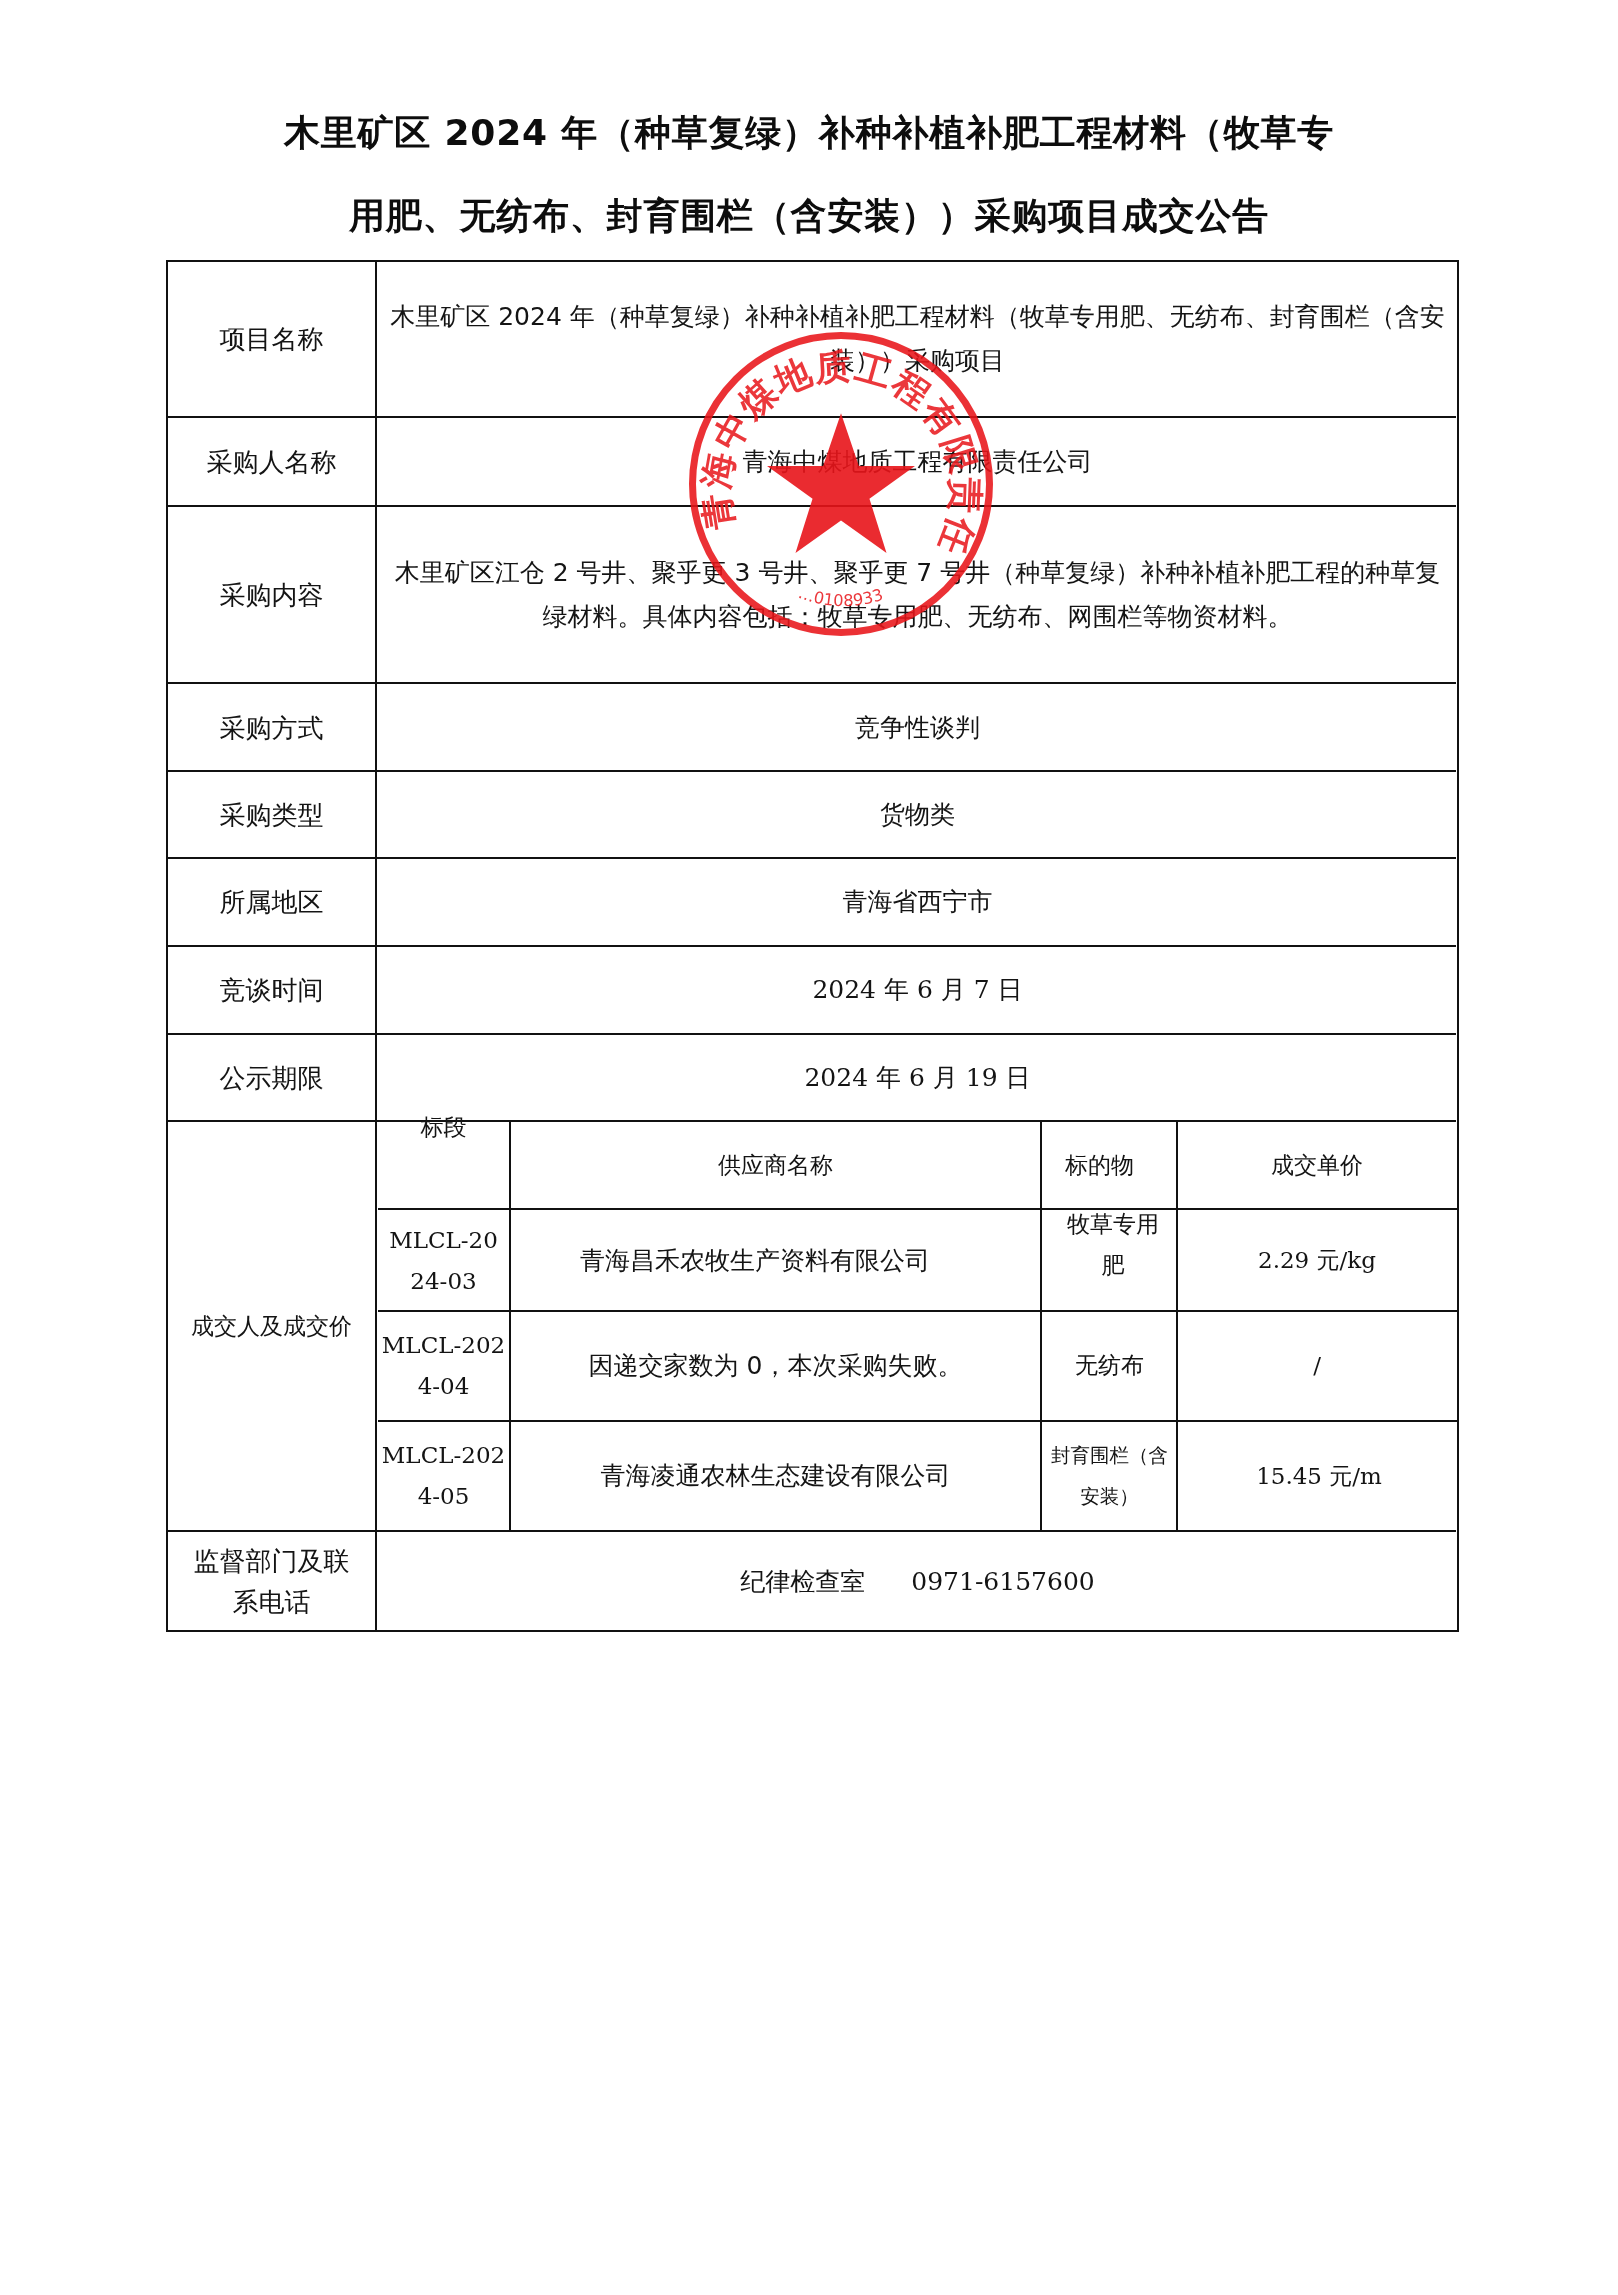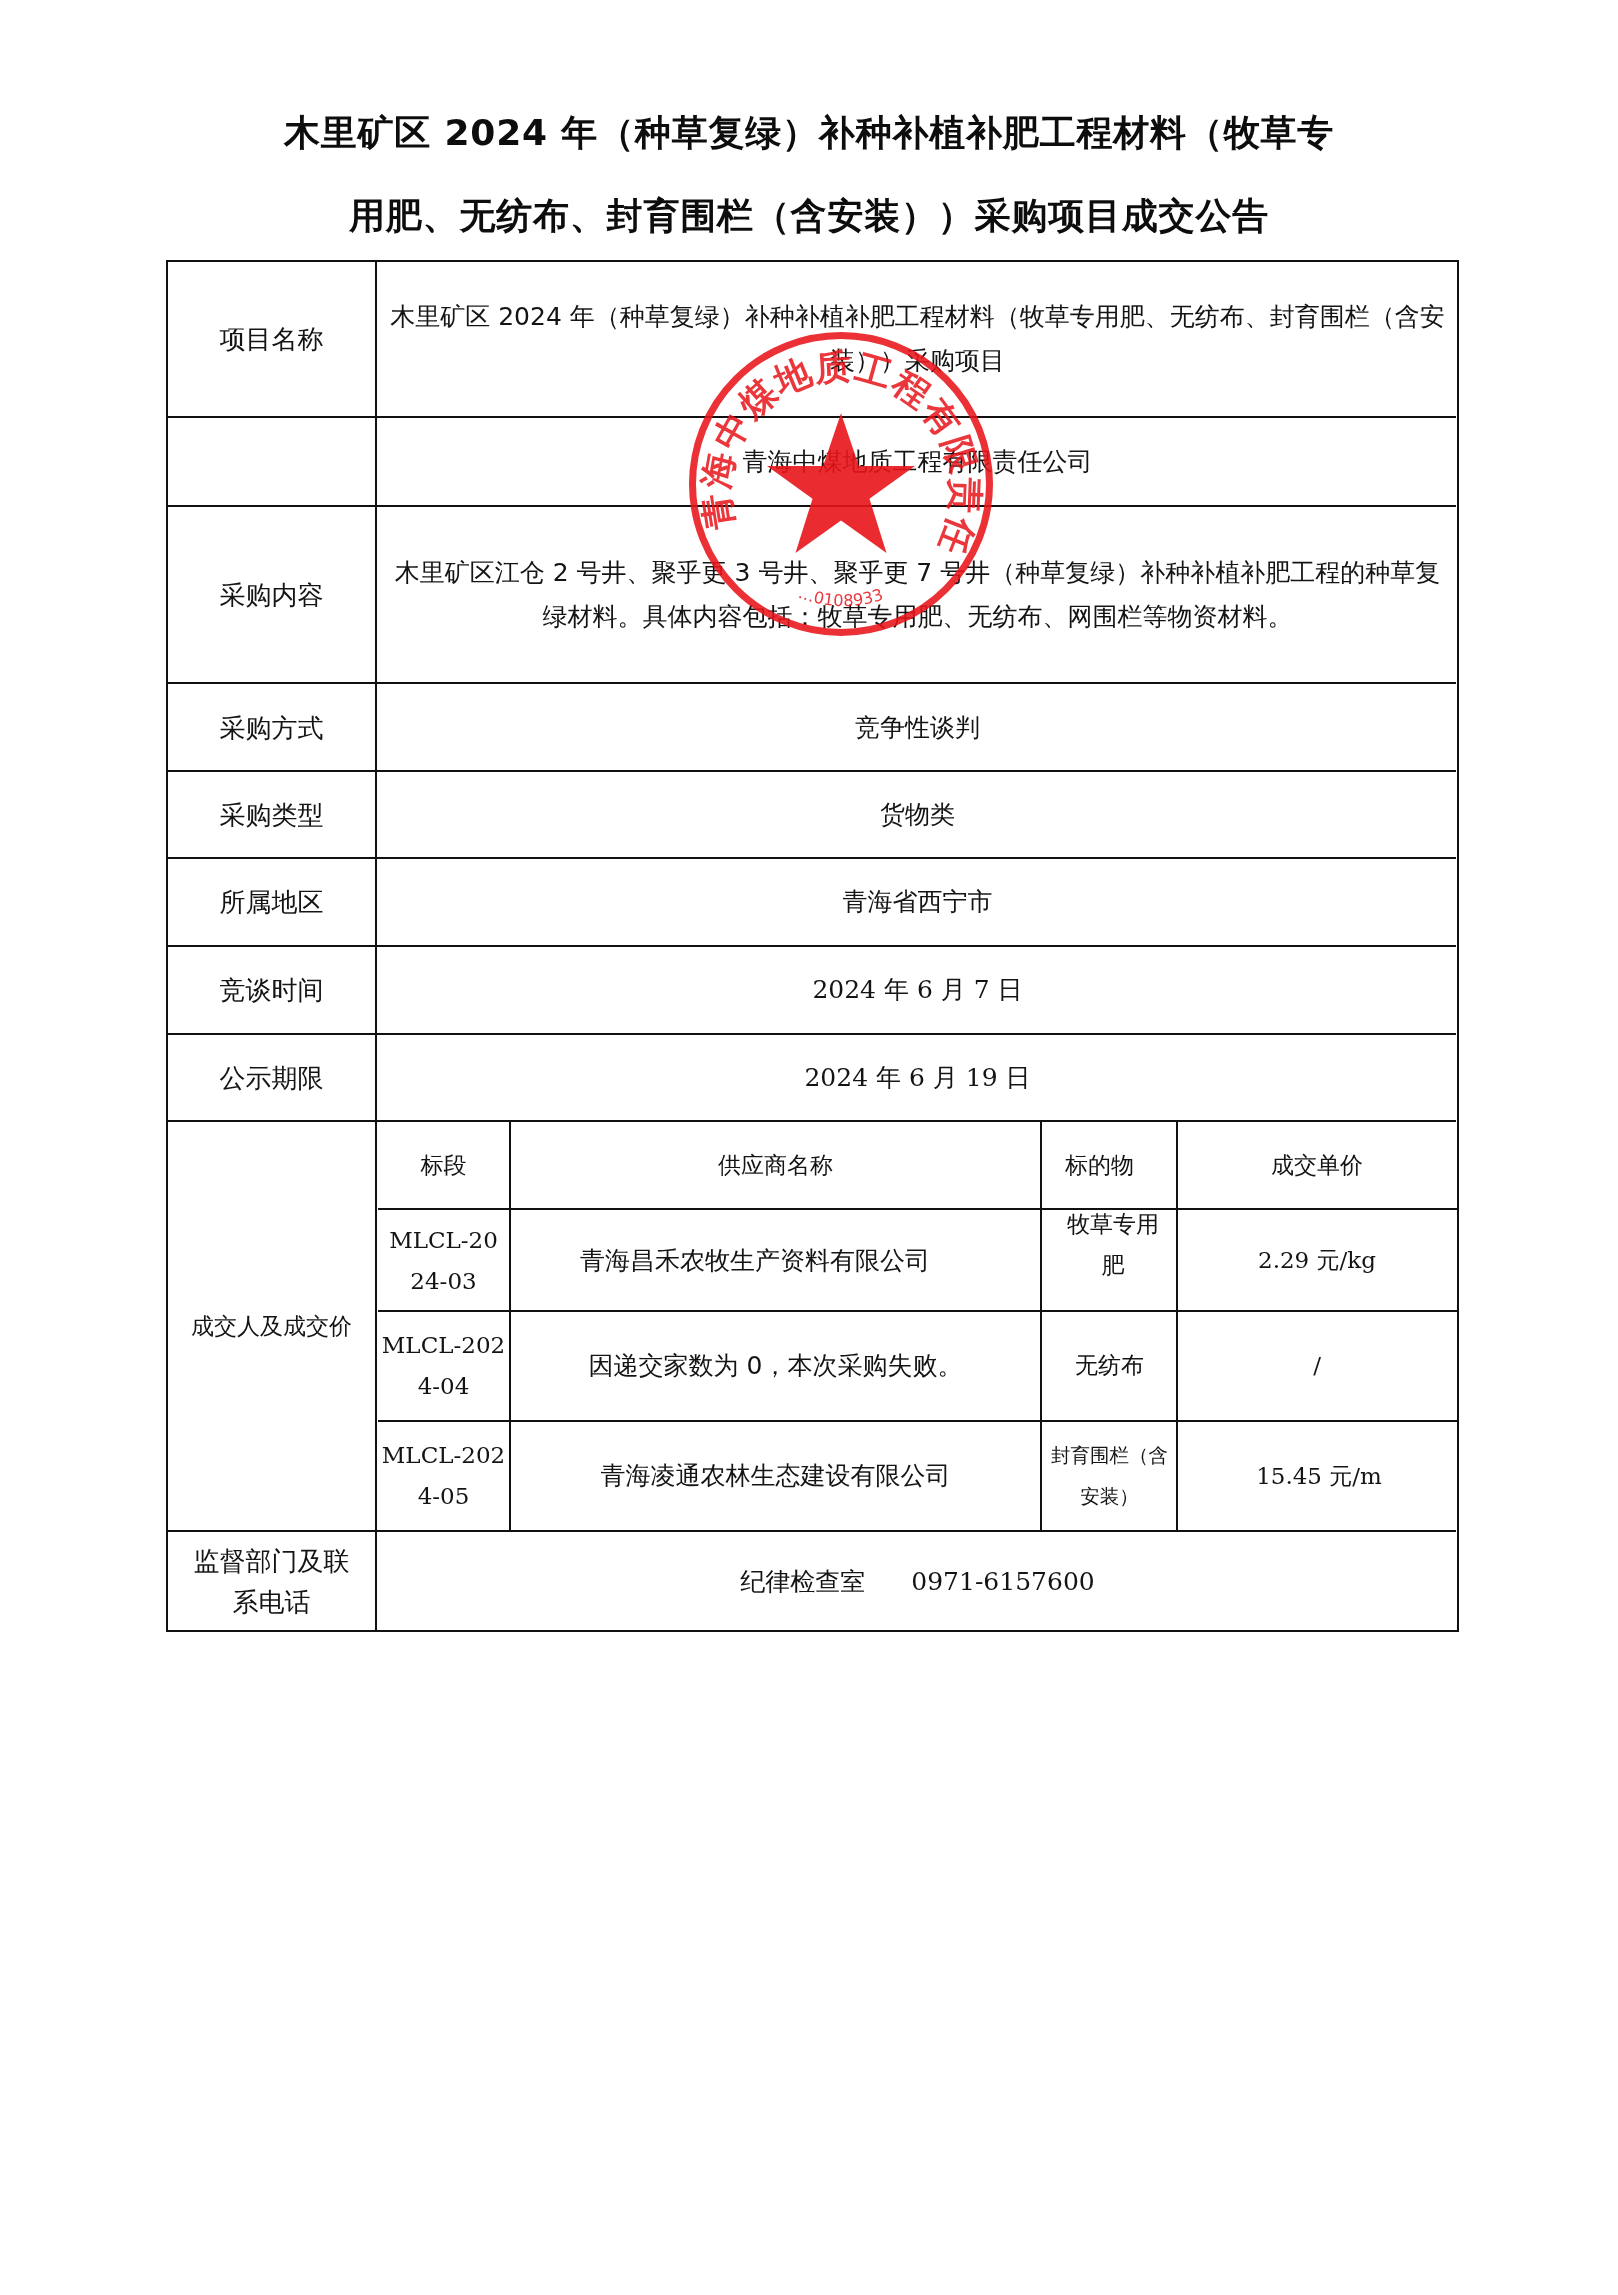--- a/index.html
+++ b/index.html
@@ -103,20 +103,21 @@
 
   <div class="vline" style="left:207px;top:0;height:1370px;"></div>
 
   <div class="vline" style="left:341px;top:858px;height:412px;"></div>
   <div class="vline" style="left:872px;top:858px;height:412px;"></div>
   <div class="vline" style="left:1008px;top:858px;height:412px;"></div>
 
   <div class="cell label" style="left:0;top:0;width:207px;height:154px;border-radius:11px;">项目名称</div>
   <div class="cell" style="left:210px;top:0;width:1079px;height:154px;padding:0 8.1px;">木里矿区 2024 年（种草复绿）补种补植补肥工程材料（牧草专用肥、无纺布、封育围栏（含安装））采购项目</div>
 
+  <div class="cell label" style="left:0;top:156px;width:207px;height:87px;">采购人名称</div>
   <div class="cell" style="left:210px;top:156px;width:1079px;height:87px;">青海中煤地质工程有限责任公司</div>
 
   <div class="cell label" style="left:0;top:245px;width:207px;height:175px;">采购内容</div>
   <div class="cell" style="left:210px;top:245px;width:1079px;height:175px;padding:0 9.8px;">木里矿区江仓 2 号井、聚乎更 3 号井、聚乎更 7 号井（种草复绿）补种补植补肥工程的种草复绿材料。具体内容包括：牧草专用肥、无纺布、网围栏等物资材料。</div>
 
   <div class="cell label" style="left:0;top:423px;width:207px;height:85px;">采购方式</div>
   <div class="cell" style="left:210px;top:423px;width:1079px;height:85px;">竞争性谈判</div>
 
   <div class="cell label" style="left:0;top:510px;width:207px;height:85px;">采购类型</div>
   <div class="cell" style="left:210px;top:510px;width:1079px;height:85px;">货物类</div>
@@ -125,21 +126,21 @@
   <div class="cell" style="left:210px;top:597px;width:1079px;height:85px;">青海省西宁市</div>
 
   <div class="cell label" style="left:0;top:685px;width:207px;height:85px;">竞谈时间</div>
   <div class="cell mono" style="left:210px;top:685px;width:1079px;height:85px;">2024 年 6 月 7 日</div>
 
   <div class="cell label" style="left:0;top:773px;width:207px;height:85px;">公示期限</div>
   <div class="cell mono" style="left:210px;top:773px;width:1079px;height:85px;">2024 年 6 月 19 日</div>
 
   <div class="cell small" style="left:0;top:861px;width:207px;height:407px;">成交人及成交价</div>
 
-  <div class="cell small" style="left:210px;top:861px;width:131px;height:85px;">标段</div>
+  <div class="cell small" style="left:210px;top:823px;width:131px;height:85px;">标段</div>
   <div class="cell small" style="left:343px;top:861px;width:529px;height:85px;">供应商名称</div>
   <div class="cell small" style="left:875px;top:861px;width:113px;height:85px;">标的物</div>
   <div class="cell small" style="left:1010px;top:861px;width:278px;height:85px;">成交单价</div>
 
   <div class="cell small mono" style="left:210px;top:949px;width:131px;height:99px;flex-direction:column;">
     <span>MLCL-20</span>
     <span>24-03</span>
   </div>
   <div class="cell" style="left:343px;top:949px;width:488px;height:99px;">青海昌禾农牧生产资料有限公司</div>
   <div class="cell small" style="left:875px;top:933px;width:140px;height:99px;flex-direction:column;">

